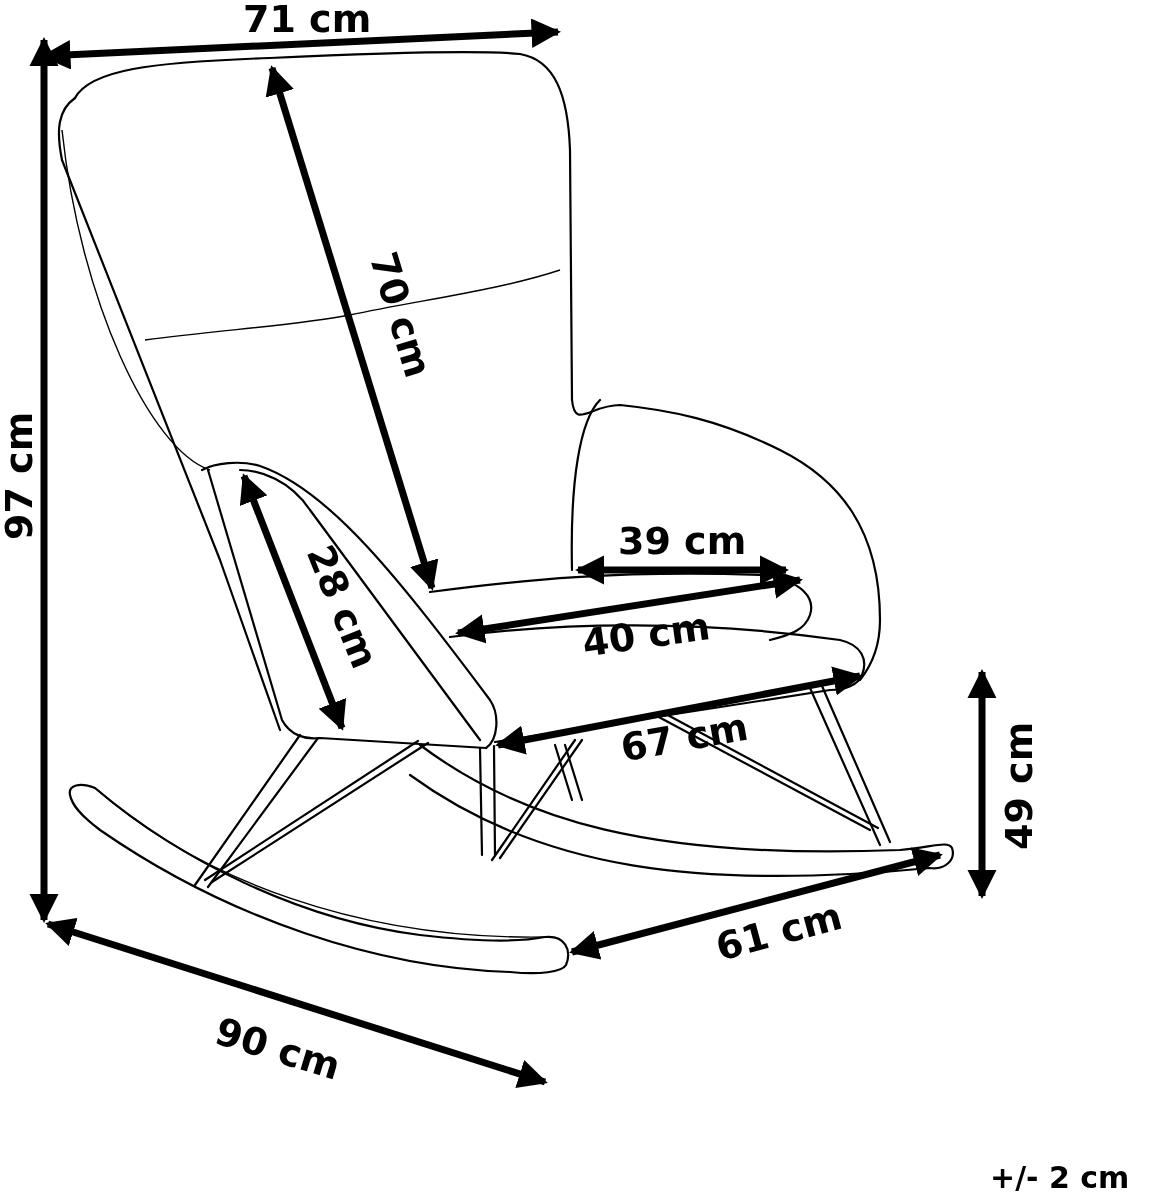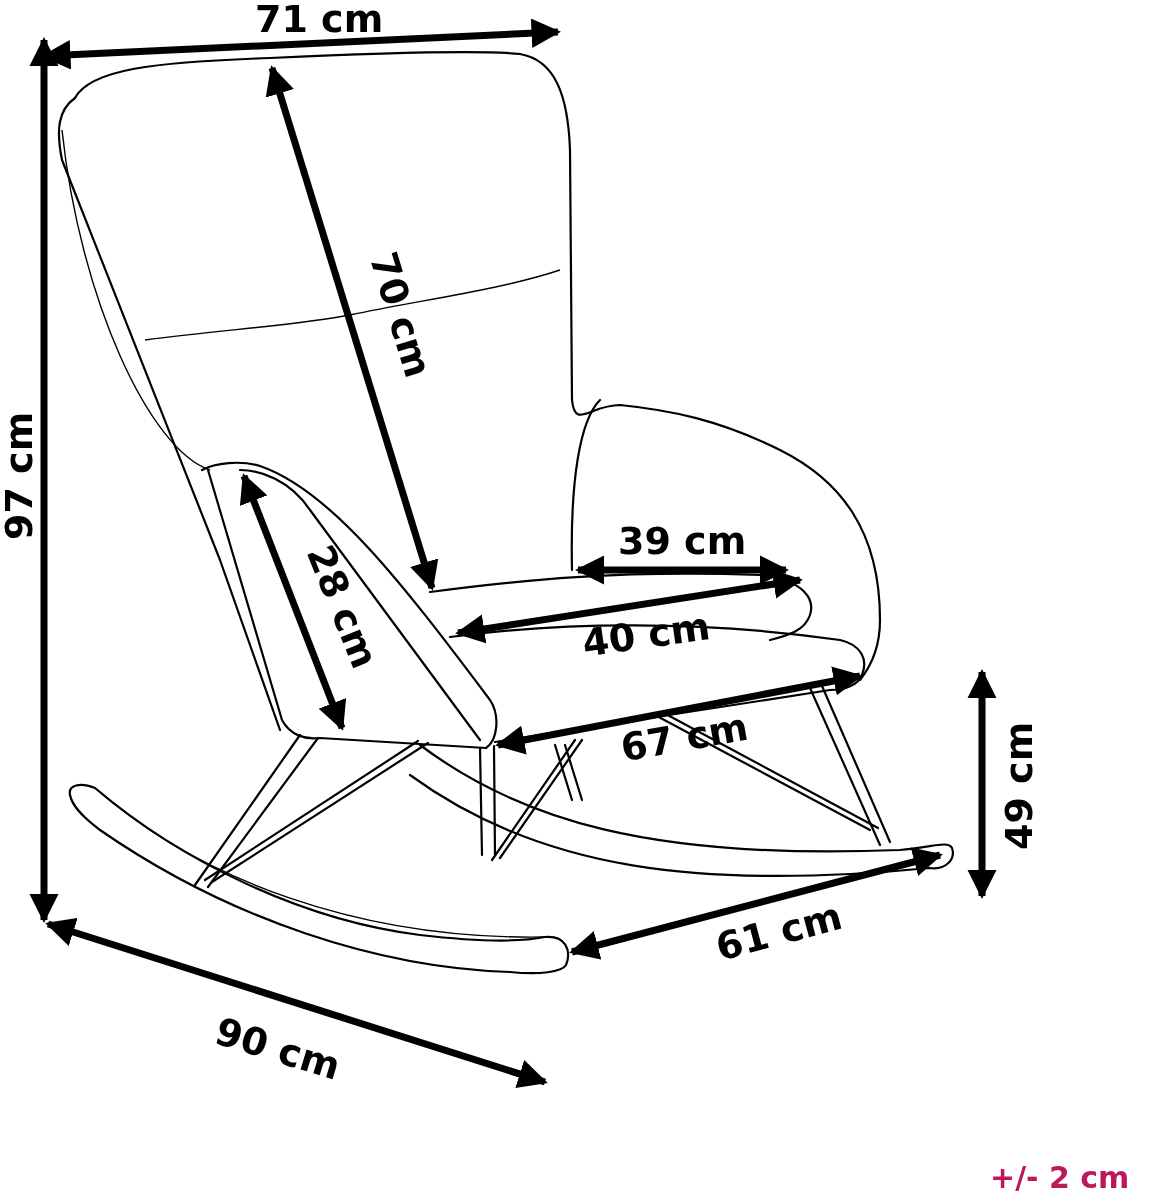--- a/index.html
+++ b/index.html
@@ -4,21 +4,21 @@
   <style>
     html, body { margin:0; padding:0; background:#ffffff; }
     body { width:1151px; height:1200px; position:relative; overflow:hidden;
            font-family:"DejaVu Sans", sans-serif; }
     svg#chair { position:absolute; left:0; top:0; }
     .outline { fill:none; stroke:#000; stroke-width:2.2; stroke-linejoin:round; stroke-linecap:round; }
     .thin { fill:none; stroke:#000; stroke-width:1.4; }
     .dim { stroke:#000; stroke-width:7; fill:none; }
     .lbl { position:absolute; font-weight:bold; font-size:38px; color:#000;
            white-space:nowrap; transform-origin:0 0; line-height:1; }
-    .tol { position:absolute; font-weight:bold; font-size:30px; color:#be185d; white-space:nowrap; }
+    .tol { position:absolute; font-weight:bold; font-size:30px; color:#000000; white-space:nowrap; }
   </style>
 </head>
 <body>
 
 <svg id="chair" width="1151" height="1200" viewBox="0 0 1151 1200">
   <defs>
     <marker id="ah" viewBox="0 0 10 10" refX="9" refY="5" markerWidth="4.2" markerHeight="4.2" orient="auto-start-reverse">
       <path d="M0,0 L10,5 L0,10 z" fill="#000"></path>
     </marker>
   </defs>
@@ -60,21 +60,21 @@
     <line class="dim" x1="244" y1="476" x2="342" y2="728" marker-start="url(#ah)" marker-end="url(#ah)"></line>
     <line class="dim" x1="578" y1="570" x2="786" y2="570" marker-start="url(#ah)" marker-end="url(#ah)"></line>
     <line class="dim" x1="458" y1="633" x2="800" y2="580" marker-start="url(#ah)" marker-end="url(#ah)"></line>
     <line class="dim" x1="498" y1="745" x2="860" y2="676" marker-start="url(#ah)" marker-end="url(#ah)"></line>
     <line class="dim" x1="982" y1="672" x2="982" y2="896" marker-start="url(#ah)" marker-end="url(#ah)"></line>
     <line class="dim" x1="572" y1="952" x2="940" y2="855" marker-start="url(#ah)" marker-end="url(#ah)"></line>
     <line class="dim" x1="48" y1="924" x2="545" y2="1082" marker-start="url(#ah)" marker-end="url(#ah)"></line>
   </g>
 </svg>
 
-<div class="lbl" style="left:243px;top:0px;margin-left:12px;">71 cm</div>
+<div class="lbl" style="left:243px;top:0px;">71 cm</div>
 <div class="lbl" style="left:0px;top:540px;transform:rotate(-90deg);">97 cm</div>
 <div class="lbl" style="left:400px;top:248px;transform:rotate(73deg);">70 cm</div>
 <div class="lbl" style="left:336px;top:540px;transform:rotate(68deg);">28 cm</div>
 <div class="lbl" style="left:618px;top:522px;">39 cm</div>
 <div class="lbl" style="left:580px;top:625px;transform:rotate(-8deg);">40 cm</div>
 <div class="lbl" style="left:618px;top:730px;transform:rotate(-10deg);">67 cm</div>
 <div class="lbl" style="left:1000px;top:850px;transform:rotate(-90deg);">49 cm</div>
 <div class="lbl" style="left:712px;top:930px;transform:rotate(-15deg);">61 cm</div>
 <div class="lbl" style="left:222px;top:1012px;transform:rotate(17deg);">90 cm</div>
 

